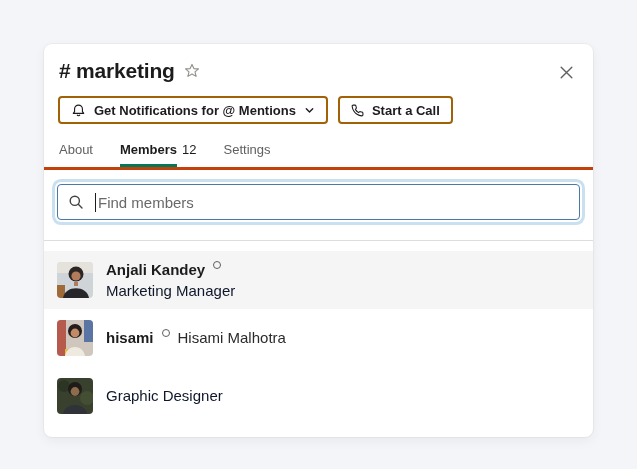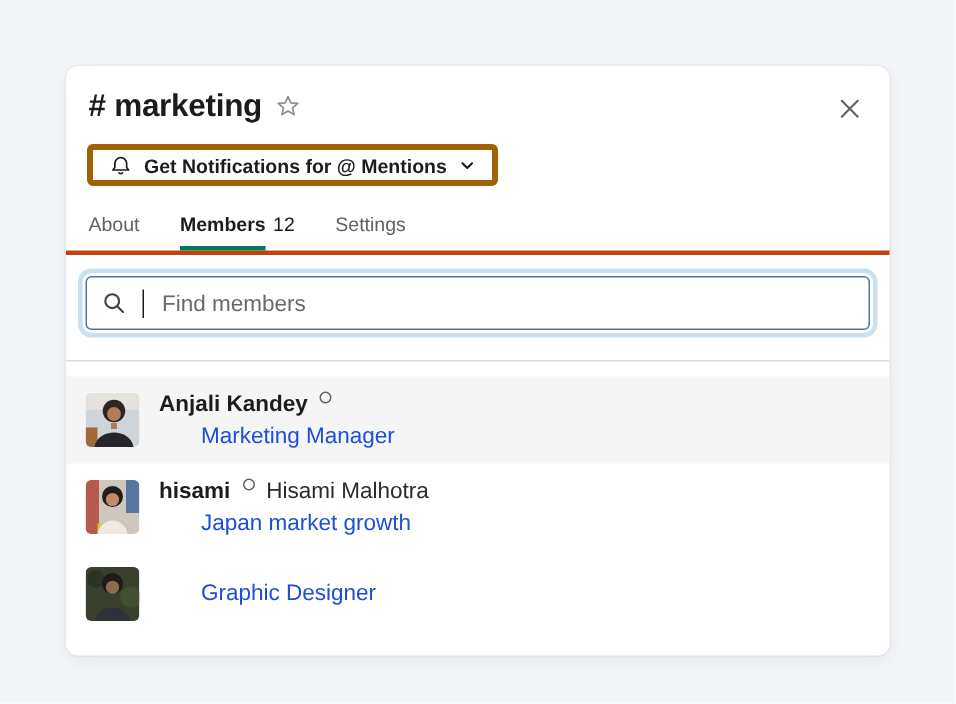--- a/index.html
+++ b/index.html
@@ -21,21 +21,21 @@
   
   .hdr { display:flex; align-items:flex-start; padding:14px 16px 0 15px; }
   .title { font-size:21px; font-weight:800; letter-spacing:-.2px; line-height:26px; }
   .star-btn { background:none; border:none; cursor:pointer; margin:5px 0 0 9px; padding:0; line-height:0; }
   .close-btn { background:none; border:none; cursor:pointer; margin-left:auto; margin-top:4px; padding:2px; line-height:0; }
   
   .actions { display:flex; gap:10px; padding:12px 14px 0 14px; }
   .act-btn {
     display:inline-flex; align-items:center; gap:8px;
     height:28px; padding:0 11px;
-    background:#fff; border:4px solid #a16207; border-radius:4px;
+    background:#fff; border:2px solid #a16207; border-radius:4px;
     font-family:inherit; font-size:13px; font-weight:700; color:#1d1c1d;
     cursor:pointer; white-space:nowrap;
   }
   .act-btn svg { flex:0 0 auto; }
   
   .tabs { display:flex; gap:27px; padding:14px 15px 0 15px; border-bottom:3px solid #c2410c;align-items:flex-end; }
   .tab { font-size:13px; color:#616061; padding:4px 0 9px 0; cursor:pointer; line-height:16px; }
   .tab.active { color:#1d1c1d; font-weight:700; padding-bottom:0; }
   .tab.active .lbl { display:inline-block; padding-bottom:6px; border-bottom:3px solid #007a5a; }
   .tab .cnt { font-weight:400; margin-left:5px; color:#1d1c1d; }
@@ -44,36 +44,36 @@
   .search-box {
     display:flex; align-items:center;
     height:36px; padding:0 10px;
     border:1px solid #4a79a8; border-radius:4px;
     box-shadow:0 0 0 2px #ffffff, 0 0 0 5px #c9e0f1;
     background:#fff;
   }
   .caret { width:1px; height:19px; background:#1d1c1d; margin-left:11px; }
   .search-box input {
     flex:1; border:none; outline:none; background:transparent;
-    font-family:inherit; font-size:15px; color:#1d1c1d; margin-left:12px;
+    font-family:inherit; font-size:15px; color:#1d1c1d; margin-left:2px;
   }
   .search-box input::placeholder { color:#696969; opacity:1; }
   .divider { height:1px; background:#dddddd; }
   
   .list { margin-top:10px; }
   .mrow { display:flex; align-items:center; height:58px; padding:0 16px 0 13px; cursor:pointer; }
   .mrow.hl { background:#f5f5f5; }
   .avatar { width:36px; height:36px; border-radius:4px; overflow:hidden; flex:0 0 auto; }
   .avatar svg { display:block; width:36px; height:36px; }
   .minfo { margin-left:13px; display:flex; flex-direction:column; gap:3px; }
   .nline { display:flex; gap:8px; line-height:18px; }
   .mname { font-size:15px; font-weight:700; color:#1d1c1d; }
   .presence { width:8px; height:8px; border:1.5px solid #616061; border-radius:50%; flex:0 0 auto; }
   .fname { font-size:15px; color:#2c2b2c; }
-  .msub { font-size:15px; color:#1d4ed8; line-height:18px;margin-left:28px; }
+  .msub { font-size:15px; color:#0f172a; line-height:18px; }
 </style>
 </head>
 <body>
 
 <div class="modal">
 
   <div class="hdr">
     <div class="title"># marketing</div>
     <button class="star-btn">
       <svg width="16" height="16" viewBox="0 0 16 16" fill="none" stroke="#8d8d89" stroke-width="1.1" stroke-linejoin="round">
@@ -90,20 +90,26 @@
   <div class="actions">
     <button class="act-btn">
       <svg width="15" height="15" viewBox="0 0 16 16" fill="none" stroke="#1d1c1d" stroke-width="1.2">
         <path d="M8 2.2a4.2 4.2 0 0 0-4.2 4.2v2.8L2.4 11h11.2l-1.4-1.8V6.4A4.2 4.2 0 0 0 8 2.2z" stroke-linejoin="round"></path>
         <path d="M6.5 12.6a1.6 1.6 0 0 0 3 0"></path>
       </svg>
       <span>Get Notifications for @ Mentions</span>
       <svg width="11" height="11" viewBox="0 0 12 12" fill="none" stroke="#1d1c1d" stroke-width="1.5">
         <path d="M2.5 4.2 L6 7.7 L9.5 4.2" stroke-linecap="round" stroke-linejoin="round"></path>
       </svg>
+    </button>
+    <button class="act-btn">
+      <svg width="13" height="13" viewBox="0 0 24 24" fill="none" stroke="#1d1c1d" stroke-width="2">
+        <path d="M22 16.92v3a2 2 0 0 1-2.18 2 19.79 19.79 0 0 1-8.63-3.07 19.5 19.5 0 0 1-6-6 19.79 19.79 0 0 1-3.07-8.67A2 2 0 0 1 4.11 2h3a2 2 0 0 1 2 1.72 12.84 12.84 0 0 0 .7 2.81 2 2 0 0 1-.45 2.11L8.09 9.91a16 16 0 0 0 6 6l1.27-1.27a2 2 0 0 1 2.11-.45 12.84 12.84 0 0 0 2.81.7A2 2 0 0 1 22 16.92z" stroke-linejoin="round"></path>
+      </svg>
+      <span>Start a Call</span>
     </button>
   </div>
 
   <div class="tabs">
     <div class="tab">
       <span class="lbl">About</span>
     </div>
     <div class="tab active">
       <span class="lbl">Members</span><span class="cnt">12</span>
     </div>
@@ -160,21 +166,20 @@
           <circle cx="18" cy="13" r="4.4" fill="#c08b66"></circle>
           <path d="M8 36 C10 24 26 24 28 36 Z" fill="#efeae0"></path>
         </svg>
       </div>
       <div class="minfo">
         <div class="nline">
           <span class="mname">hisami</span>
           <span class="presence"></span>
           <span class="fname">Hisami Malhotra</span>
         </div>
-        <div class="msub">Japan market growth</div>
       </div>
     </div>
 
     <div class="mrow">
       <div class="avatar">
         <svg viewBox="0 0 36 36">
           <rect width="36" height="36" fill="#39412e"></rect>
           <circle cx="7" cy="8" r="6" fill="#2c3424"></circle>
           <circle cx="30" cy="20" r="7" fill="#434e33"></circle>
           <circle cx="18" cy="11" r="7" fill="#1f1b18"></circle>

